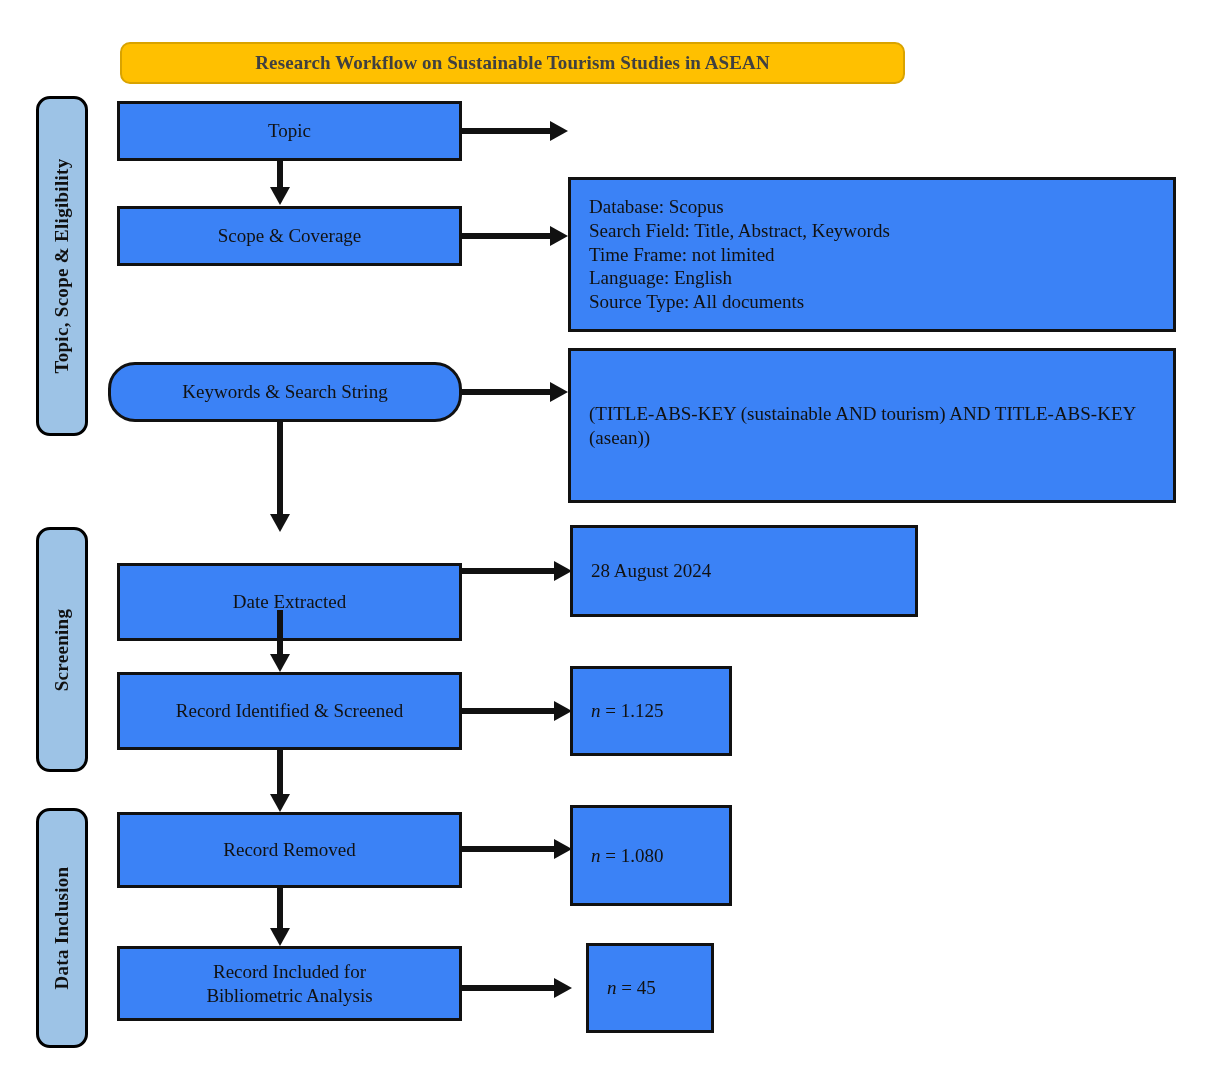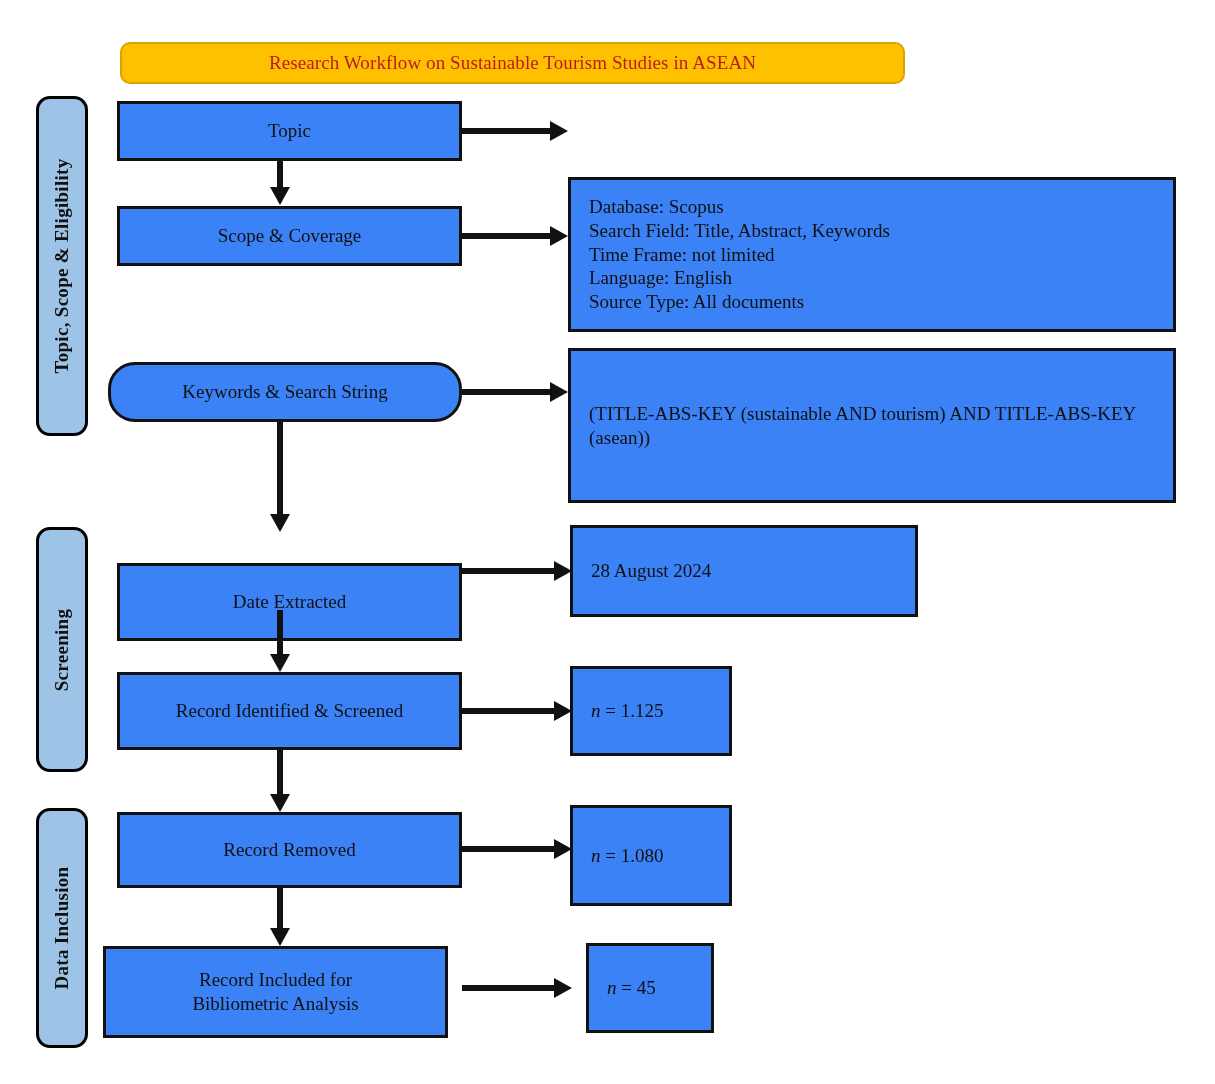--- a/index.html
+++ b/index.html
@@ -32,24 +32,24 @@
     height: 42px;
     background: #FFC000;
     border: 2px solid #D9A300;
     border-radius: 10px;
     display: flex;
     align-items: center;
     justify-content: center;
     box-sizing: border-box;
   }
   .title-banner .title-text {
-    font-weight: normal;
+    font-weight: bold;
     font-size: 19px;
     letter-spacing: 0.1px;
-    color: #b91c1c;
+    color: #404040;
     white-space: nowrap;
   }
 
   
   .phase-chip {
     position: absolute;
     left: 36px;
     width: 52px;
     background: #9DC3E6;
     border: 3px solid #000000;
@@ -250,21 +250,21 @@
   </div>
   <div class="box left" style="left:570px; top:805px; width:162px; height:101px;">
     <span class="box-text"><span class="ital">n</span><span> = 1.080</span></span>
   </div>
 
   <div class="arrow-v" style="left:280px; top:888px; height:58px;">
     <div class="shaft" style="height:40px;"></div>
     <div class="head" style="top:40px;"></div>
   </div>
 
-  <div class="box center" style="left:103px; top:946px; width:345px; height:92px;">
+  <div class="box center" style="left:117px; top:946px; width:345px; height:75px;">
     <span class="box-text multiline">Record Included for
 Bibliometric Analysis</span>
   </div>
   <div class="arrow-h" style="left:462px; top:988px; width:110px;">
     <div class="shaft" style="width:92px;"></div>
     <div class="head" style="left:92px;"></div>
   </div>
   <div class="box left" style="left:586px; top:943px; width:128px; height:90px;">
     <span class="box-text"><span class="ital">n</span><span> = 45</span></span>
   </div>

